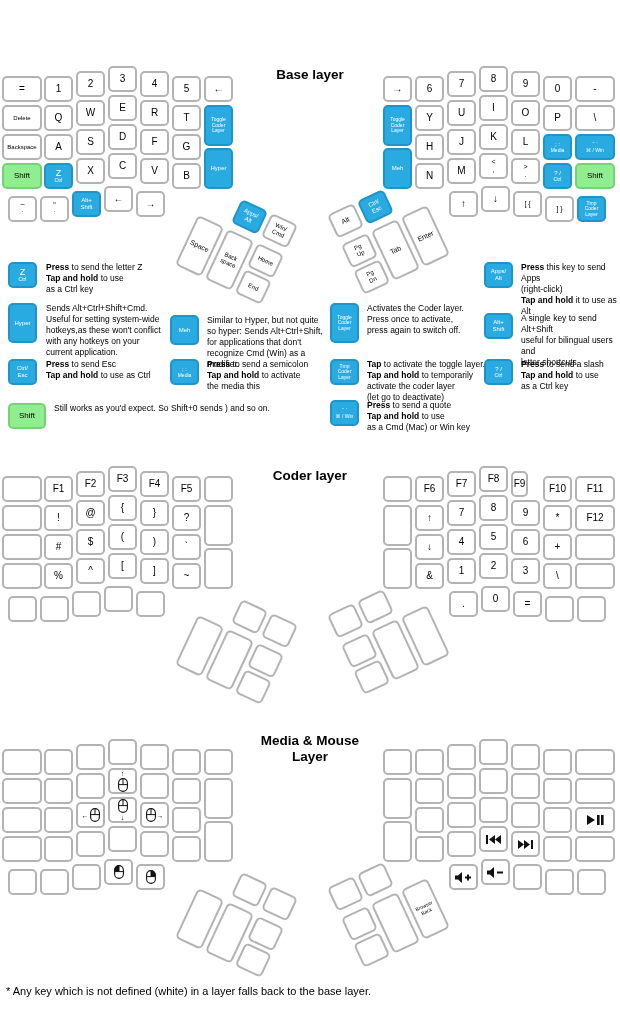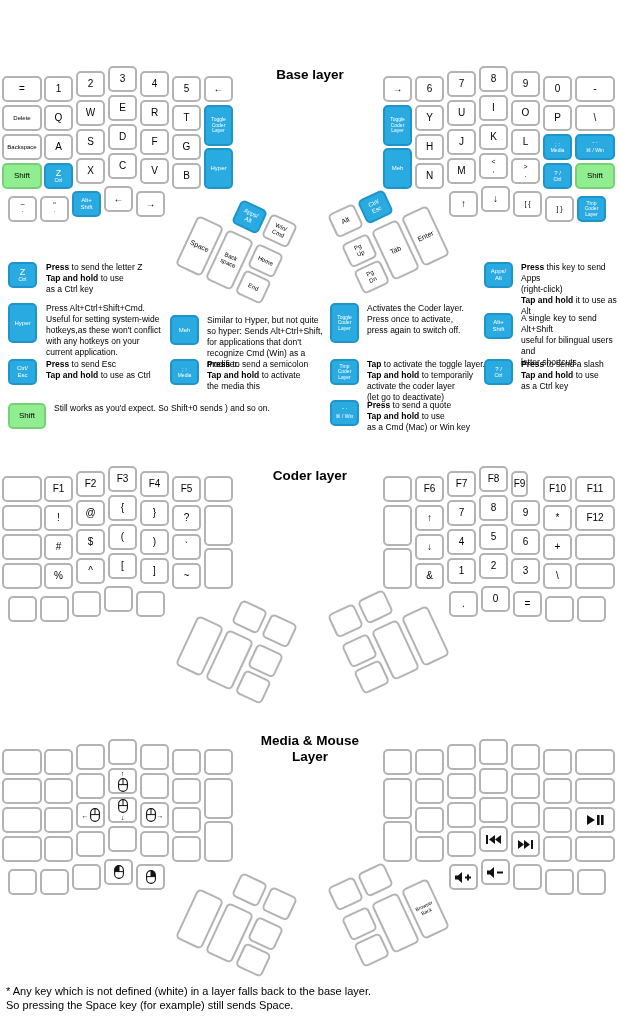--- a/index.html
+++ b/index.html
@@ -663,21 +663,21 @@
       </div>
       <div class="legend-text" style="left: 521px; top: 262px; width: 100px;">
         <div><b>Press</b> this key to send Apps</div>
         <div>(right-click)</div>
         <div><b>Tap and hold</b> it to use as Alt</div>
       </div>
       <div class="key cyan" style="left: 8px; top: 303px; width: 29px; height: 40px;">
         <div style="font-size: 6px;">Hyper</div>
       </div>
       <div class="legend-text" style="left: 46px; top: 303px; width: 140px;">
-        <div>Press Alt+Ctrl+Shift+Cmd.</div>
+        <div>Sends Alt+Ctrl+Shift+Cmd.</div>
         <div>Useful for setting system-wide</div>
         <div>hotkeys,as these won't conflict</div>
         <div>with any hotkeys on your</div>
         <div>current application.</div>
       </div>
       <div class="key cyan" style="left: 170px; top: 315px; width: 29px; height: 30px;">
         <div style="font-size: 6px;">Meh</div>
       </div>
       <div class="legend-text" style="left: 207px; top: 315px; width: 140px;">
         <div>Similar to Hyper, but not quite</div>
@@ -753,15 +753,14 @@
         <div style="font-size: 5px;">⌘ / Win</div>
       </div>
       <div class="legend-text" style="left: 367px; top: 400px; width: 140px;">
         <div><b>Press</b> to send a quote</div>
         <div><b>Tap and hold</b> to use</div>
         <div>as a Cmd (Mac) or Win key</div>
       </div>
     </div>
   <div class="footnote">
     <div>* Any key which is not defined (white) in a layer falls back to the base layer.</div>
-    <div>So pressing the Space key (for example) still sends Space.</div>
   </div>
 </div>
 
 </body></html>

